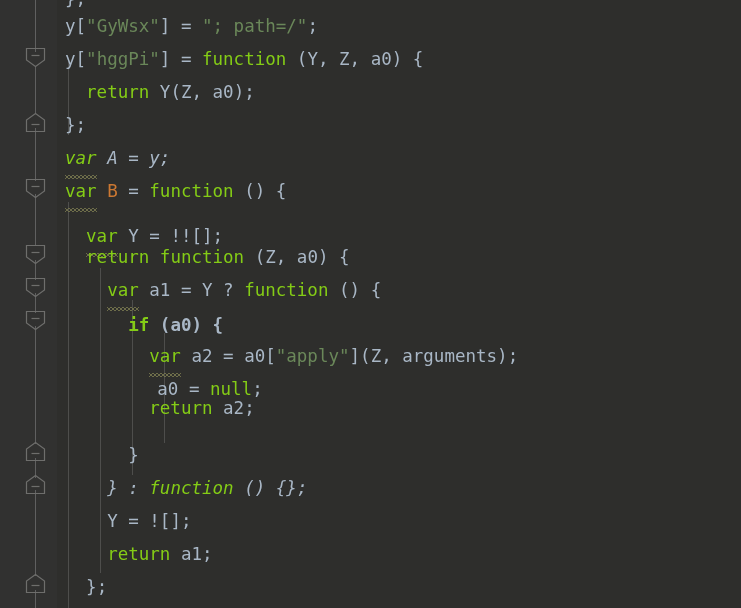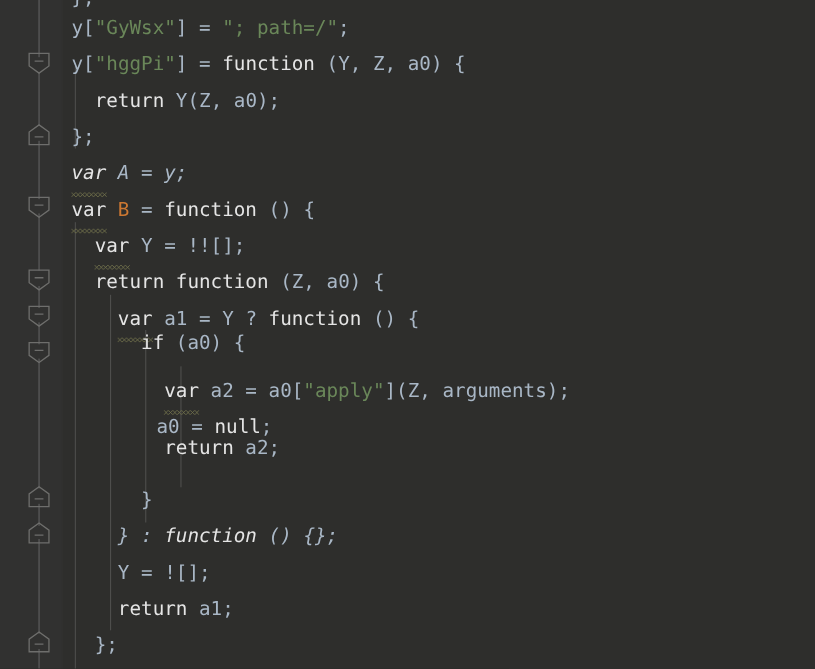--- a/index.html
+++ b/index.html
@@ -64,21 +64,21 @@
   .line {
     position: absolute;
     left: 0;
     height: 33px;
     line-height: 33px;
     font-size: 17.5px;
     white-space: pre;
     letter-spacing: 0px;
   }
   
-  .t-kw   { color: #e5e5e5; }
+  .t-kw   { color: #84cc16; }
   .t-str  { color: #6a8759; }
   .t-id   { color: #a9b7c6; }
   .t-pun  { color: #a9b7c6; }
   .t-var  { color: #cc7832; }
   .t-brk  { color: #a9b7c6; }
 
   
   .squiggle {
     position: relative;
     display: inline-block;
@@ -111,26 +111,26 @@
         <div class="indent-guide" style="left: 107px; top: 333px; height: 110px;"></div>
       </div>
     <div id="lines-layer">
         <div class="line" style="top: -17px; left: 8px;"><span class="t-pun">}</span><span class="t-pun">;</span></div>
         <div class="line" style="top: 10px; left: 8px;"><span class="t-id">y</span><span class="t-brk">[</span><span class="t-str">"GyWsx"</span><span class="t-brk">]</span><span class="t-pun"> = </span><span class="t-str">"; path=/"</span><span class="t-pun">;</span></div>
         <div class="line" style="top: 43px; left: 8px;"><span class="t-id">y</span><span class="t-brk">[</span><span class="t-str">"hggPi"</span><span class="t-brk">]</span><span class="t-pun"> = </span><span class="t-kw">function</span><span class="t-pun"> </span><span class="t-brk">(</span><span class="t-id">Y</span><span class="t-pun">, </span><span class="t-id">Z</span><span class="t-pun">, </span><span class="t-id">a0</span><span class="t-brk">)</span><span class="t-pun"> </span><span class="t-pun">{</span></div>
         <div class="line" style="top: 76px; left: 8px;"><span class="t-pun">  </span><span class="t-kw">return</span><span class="t-pun"> </span><span class="t-id">Y</span><span class="t-brk">(</span><span class="t-id">Z</span><span class="t-pun">, </span><span class="t-id">a0</span><span class="t-brk">)</span><span class="t-pun">;</span></div>
         <div class="line" style="top: 109px; left: 8px;"><span class="t-pun">}</span><span class="t-pun">;</span></div>
         <div class="line" style="top: 142px; left: 8px; font-style: italic;"><span class="t-kw squiggle">var</span><span class="t-pun"> </span><span class="t-id">A</span><span class="t-pun"> = </span><span class="t-id">y</span><span class="t-pun">;</span></div>
         <div class="line" style="top: 175px; left: 8px;"><span class="t-kw squiggle">var</span><span class="t-pun"> </span><span class="t-var">B</span><span class="t-pun"> = </span><span class="t-kw">function</span><span class="t-pun"> </span><span class="t-brk">(</span><span class="t-brk">)</span><span class="t-pun"> </span><span class="t-pun">{</span></div>
-        <div class="line" style="top: 208px; left: 8px;"><span class="t-pun">  </span><span class="t-kw squiggle">var</span><span class="t-pun"> </span><span class="t-id">Y</span><span class="t-pun"> = </span><span class="t-pun">!!</span><span class="t-brk">[</span><span class="t-brk">]</span><span class="t-pun">;</span></div>
+        <div class="line" style="top: 220px; left: 8px;"><span class="t-pun">  </span><span class="t-kw squiggle">var</span><span class="t-pun"> </span><span class="t-id">Y</span><span class="t-pun"> = </span><span class="t-pun">!!</span><span class="t-brk">[</span><span class="t-brk">]</span><span class="t-pun">;</span></div>
         <div class="line" style="top: 241px; left: 8px;"><span class="t-pun">  </span><span class="t-kw">return</span><span class="t-pun"> </span><span class="t-kw">function</span><span class="t-pun"> </span><span class="t-brk">(</span><span class="t-id">Z</span><span class="t-pun">, </span><span class="t-id">a0</span><span class="t-brk">)</span><span class="t-pun"> </span><span class="t-pun">{</span></div>
         <div class="line" style="top: 274px; left: 8px;"><span class="t-pun">    </span><span class="t-kw squiggle">var</span><span class="t-pun"> </span><span class="t-id">a1</span><span class="t-pun"> = </span><span class="t-id">Y</span><span class="t-pun"> ? </span><span class="t-kw">function</span><span class="t-pun"> </span><span class="t-brk">(</span><span class="t-brk">)</span><span class="t-pun"> </span><span class="t-pun">{</span></div>
-        <div class="line" style="top: 296px; left: 8px;"><span class="t-pun">      </span><span class="t-kw">if</span><span class="t-pun"> </span><span class="t-brk">(</span><span class="t-id">a0</span><span class="t-brk">)</span><span class="t-pun"> </span><span class="t-pun">{</span></div>
+        <div class="line" style="top: 309px; left: 8px; font-weight: bold;"><span class="t-pun">      </span><span class="t-kw">if</span><span class="t-pun"> </span><span class="t-brk">(</span><span class="t-id">a0</span><span class="t-brk">)</span><span class="t-pun"> </span><span class="t-pun">{</span></div>
         <div class="line" style="top: 340px; left: 8px;"><span class="t-pun">        </span><span class="t-kw squiggle">var</span><span class="t-pun"> </span><span class="t-id">a2</span><span class="t-pun"> = </span><span class="t-id">a0</span><span class="t-brk">[</span><span class="t-str">"apply"</span><span class="t-brk">]</span><span class="t-brk">(</span><span class="t-id">Z</span><span class="t-pun">, </span><span class="t-id">arguments</span><span class="t-brk">)</span><span class="t-pun">;</span></div>
-        <div class="line" style="top: 373px; left: 1px;"><span class="t-pun">        </span><span class="t-id">a0</span><span class="t-pun"> = </span><span class="t-kw">null</span><span class="t-pun">;</span></div>
+        <div class="line" style="top: 373px; left: 16px;"><span class="t-pun">        </span><span class="t-id">a0</span><span class="t-pun"> = </span><span class="t-kw">null</span><span class="t-pun">;</span></div>
         <div class="line" style="top: 392px; left: 8px;"><span class="t-pun">        </span><span class="t-kw">return</span><span class="t-pun"> </span><span class="t-id">a2</span><span class="t-pun">;</span></div>
         <div class="line" style="top: 439px; left: 8px;"><span class="t-pun">      </span><span class="t-pun">}</span></div>
         <div class="line" style="top: 472px; left: 8px; font-style: italic;"><span class="t-pun">    </span><span class="t-pun">}</span><span class="t-pun"> : </span><span class="t-kw">function</span><span class="t-pun"> </span><span class="t-brk">(</span><span class="t-brk">)</span><span class="t-pun"> </span><span class="t-pun">{</span><span class="t-pun">}</span><span class="t-pun">;</span></div>
         <div class="line" style="top: 505px; left: 8px;"><span class="t-pun">    </span><span class="t-id">Y</span><span class="t-pun"> = </span><span class="t-pun">!</span><span class="t-brk">[</span><span class="t-brk">]</span><span class="t-pun">;</span></div>
         <div class="line" style="top: 538px; left: 8px;"><span class="t-pun">    </span><span class="t-kw">return</span><span class="t-pun"> </span><span class="t-id">a1</span><span class="t-pun">;</span></div>
         <div class="line" style="top: 571px; left: 8px;"><span class="t-pun">  </span><span class="t-pun">}</span><span class="t-pun">;</span></div>
       </div>
   </div>
 
   <div id="gutter">

